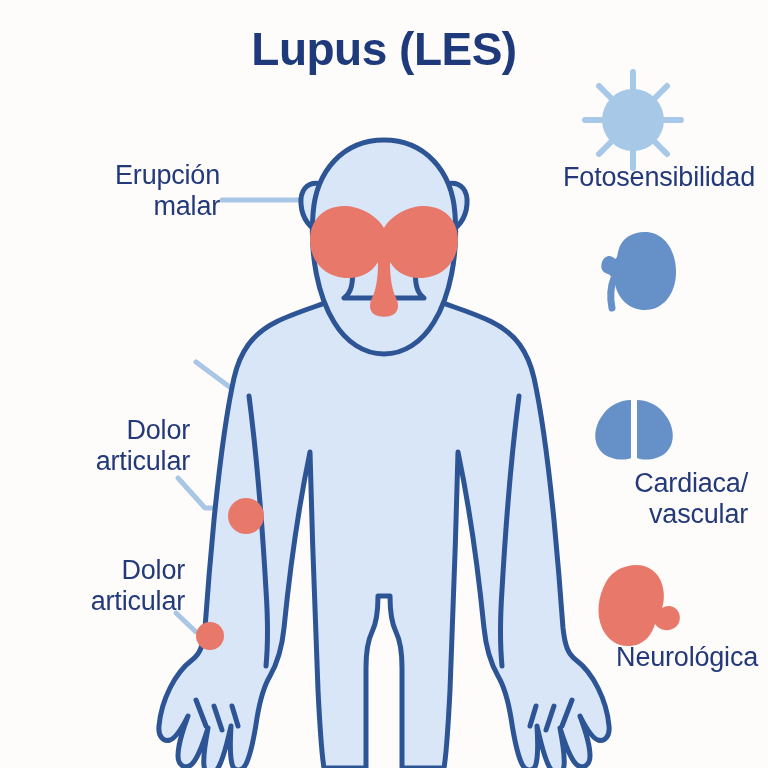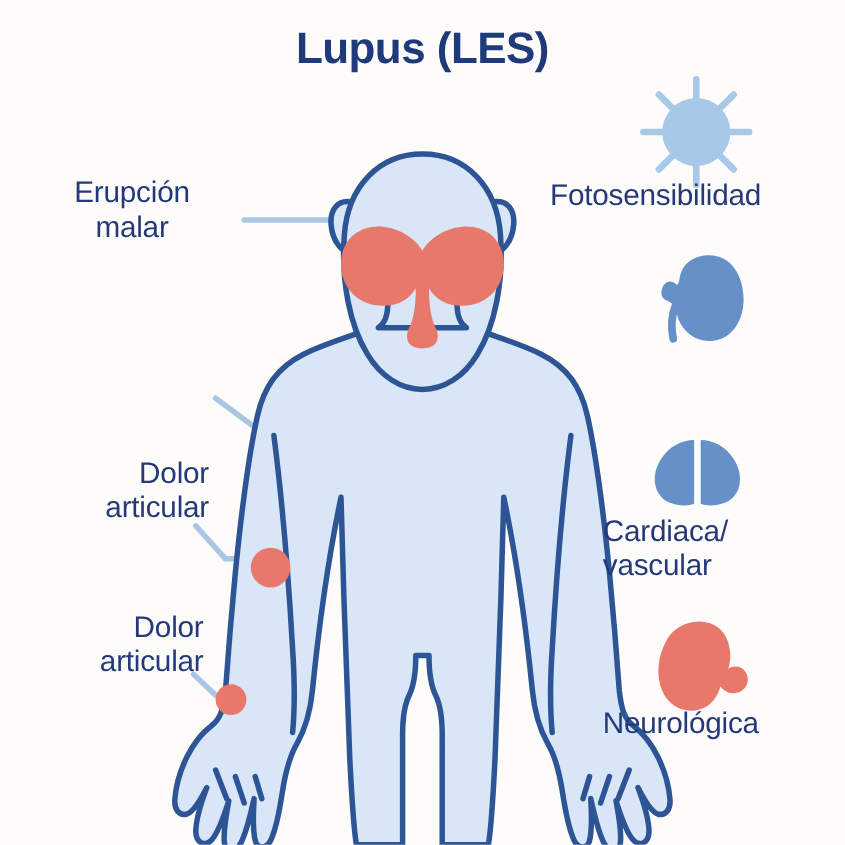--- a/index.html
+++ b/index.html
@@ -25,41 +25,41 @@
     top: 0;
     width: 768px;
     height: 768px;
   }
   .title-text {
     position: absolute;
     left: 0;
     top: 22px;
     width: 768px;
     text-align: center;
-    font-size: 40px;
+    font-size: 46px;
     font-weight: bold;
     color: #1e3a7b;
     letter-spacing: -0.5px;
   }
   .label {
     position: absolute;
     color: #23397a;
     font-size: 27px;
     line-height: 1.13;
     white-space: pre-line;
     letter-spacing: -0.2px;
   }
   .label-left {
     text-align: right;
   }
   .label-right {
-    text-align: left;
+    text-align: right;
   }
   
-  #lbl-malar   { left: 20px;  top: 160px; width: 200px; text-align: center; }
+  #lbl-malar   { left: 20px;  top: 160px; width: 200px; }
   #lbl-fatiga  { left: 20px;  top: 315px; width: 180px; }
   #lbl-joint1  { left: 10px;  top: 415px; width: 180px; }
   #lbl-joint2  { left: 0px;   top: 555px; width: 185px; }
   
   #lbl-photo   { left: 500px; top: 162px; width: 255px; }
   #lbl-renal   { left: 548px; top: 300px; width: 200px; }
   #lbl-cardio  { left: 548px; top: 468px; width: 200px; }
   #lbl-neuro   { left: 548px; top: 642px; width: 210px; }
 </style>
 </head>

